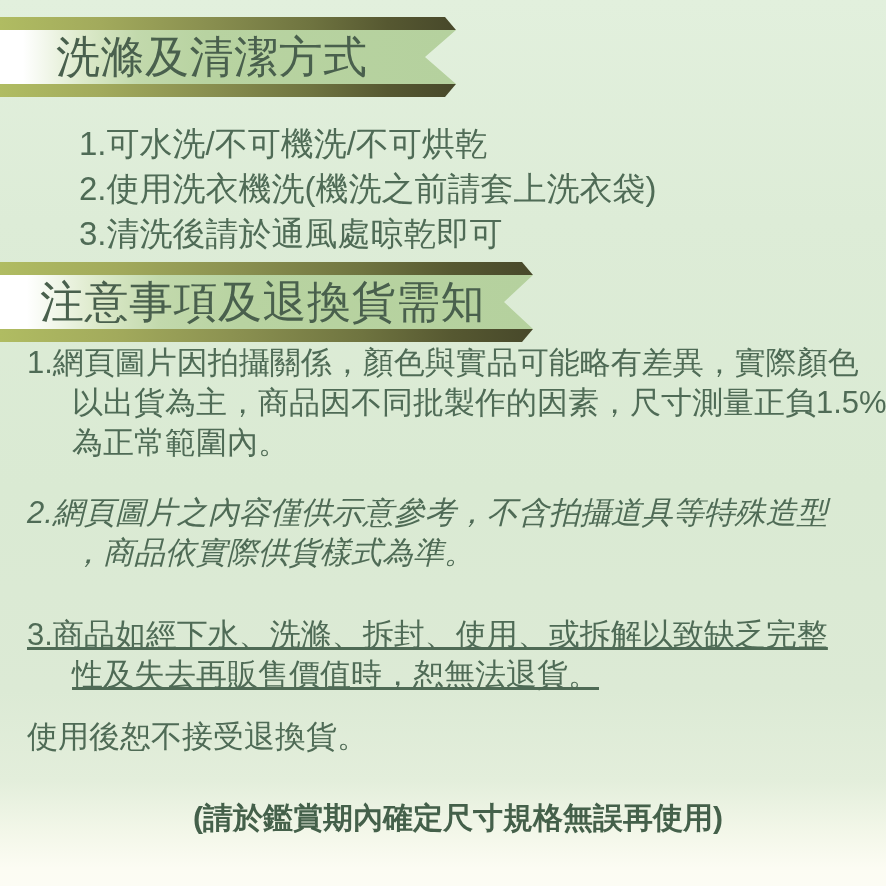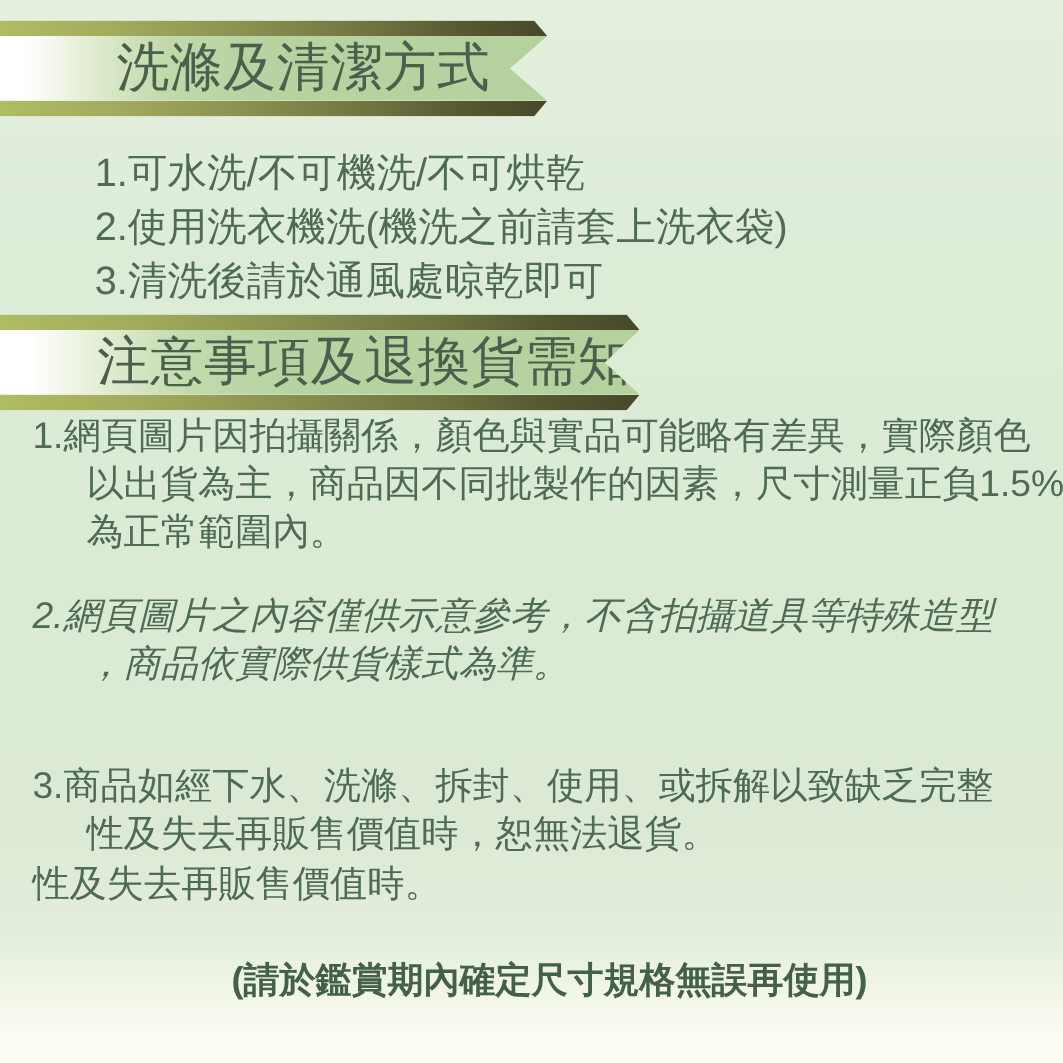--- a/index.html
+++ b/index.html
@@ -23,21 +23,21 @@
     background:linear-gradient(90deg,
       #b0bc62 0%, #a2aa5c 22%, #8a9050 45%, #6f7440 68%, #565831 85%, #47482a 100%);
   }
   .strip-top{top:0;clip-path:polygon(0 0, calc(100% - 11px) 0, 100% 100%, 0 100%);}
   .strip-bottom{top:67px;clip-path:polygon(0 0, 100% 0, calc(100% - 11px) 100%, 0 100%);}
 
   .rbody{
     position:absolute;left:0;right:0;top:13px;height:54px;
     background:linear-gradient(90deg,
       #ffffff 0%, #ffffff 5%, #ddeacb 18%, #c2d9ac 30%, #b8d3a1 45%, #b5d19e 100%);
-    display:flex;padding-left:41px;
+    display:flex;
   }
   .ribbon-1 .rbody{clip-path:polygon(0 0, 100% 0, calc(100% - 31px) 50%, 100% 100%, 0 100%);}
   .ribbon-2 .rbody{clip-path:polygon(0 0, 100% 0, calc(100% - 29px) 50%, 100% 100%, 0 100%);}
 
   .rtitle{
     color:#49604d;font-size:44px;line-height:54px;white-space:nowrap;
     letter-spacing:0.5px;
   }
   .ribbon-1 .rtitle{padding-left:56px;}
   .ribbon-2 .rtitle{padding-left:40px;}
@@ -51,21 +51,21 @@
   
   .notice{
     position:absolute;left:0;right:4px;
     padding-left:72px;
     color:#4f6b56;font-size:31px;line-height:40px;
   }
   .notice .nline{white-space:nowrap;}
   .notice .nline:first-child{text-indent:-45px;}
   .notice-1{top:343px;}
   .notice-2{top:493px;font-style:italic;}
-  .notice-3{top:635px;}
+  .notice-3{top:615px;text-decoration:underline;}
   .notice-4{top:717px;}
 
   
   .footer-note{
     position:absolute;left:30px;right:0;top:799px;
     text-align:center;
     color:#44604a;font-size:30px;font-weight:bold;line-height:38px;
     white-space:nowrap;
   }
 </style>
@@ -106,18 +106,18 @@
     <div class="nline">2.網頁圖片之內容僅供示意參考，不含拍攝道具等特殊造型</div>
     <div class="nline">，商品依實際供貨樣式為準。</div>
   </div>
 
   <div class="notice notice-3">
     <div class="nline">3.商品如經下水、洗滌、拆封、使用、或拆解以致缺乏完整</div>
     <div class="nline">性及失去再販售價值時，恕無法退貨。</div>
   </div>
 
   <div class="notice notice-4">
-    <div class="nline">性及失去再販售價值時。</div>
+    <div class="nline">使用後恕不接受退換貨。</div>
   </div>
 
   <div class="footer-note">(請於鑑賞期內確定尺寸規格無誤再使用)</div>
 
 </div>
 
 </body></html>

